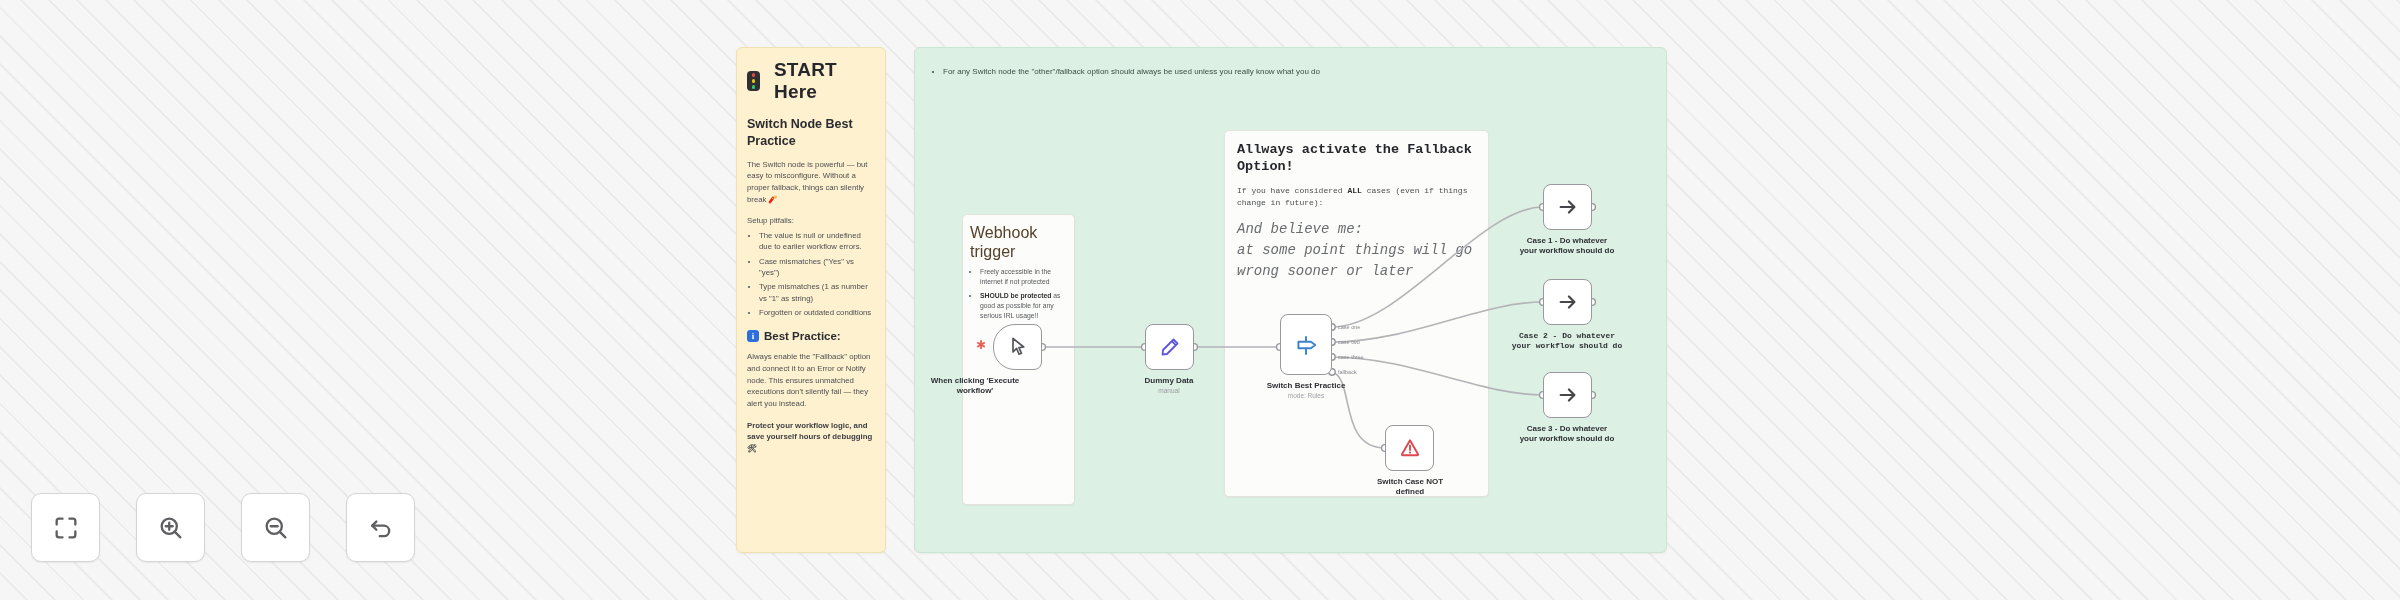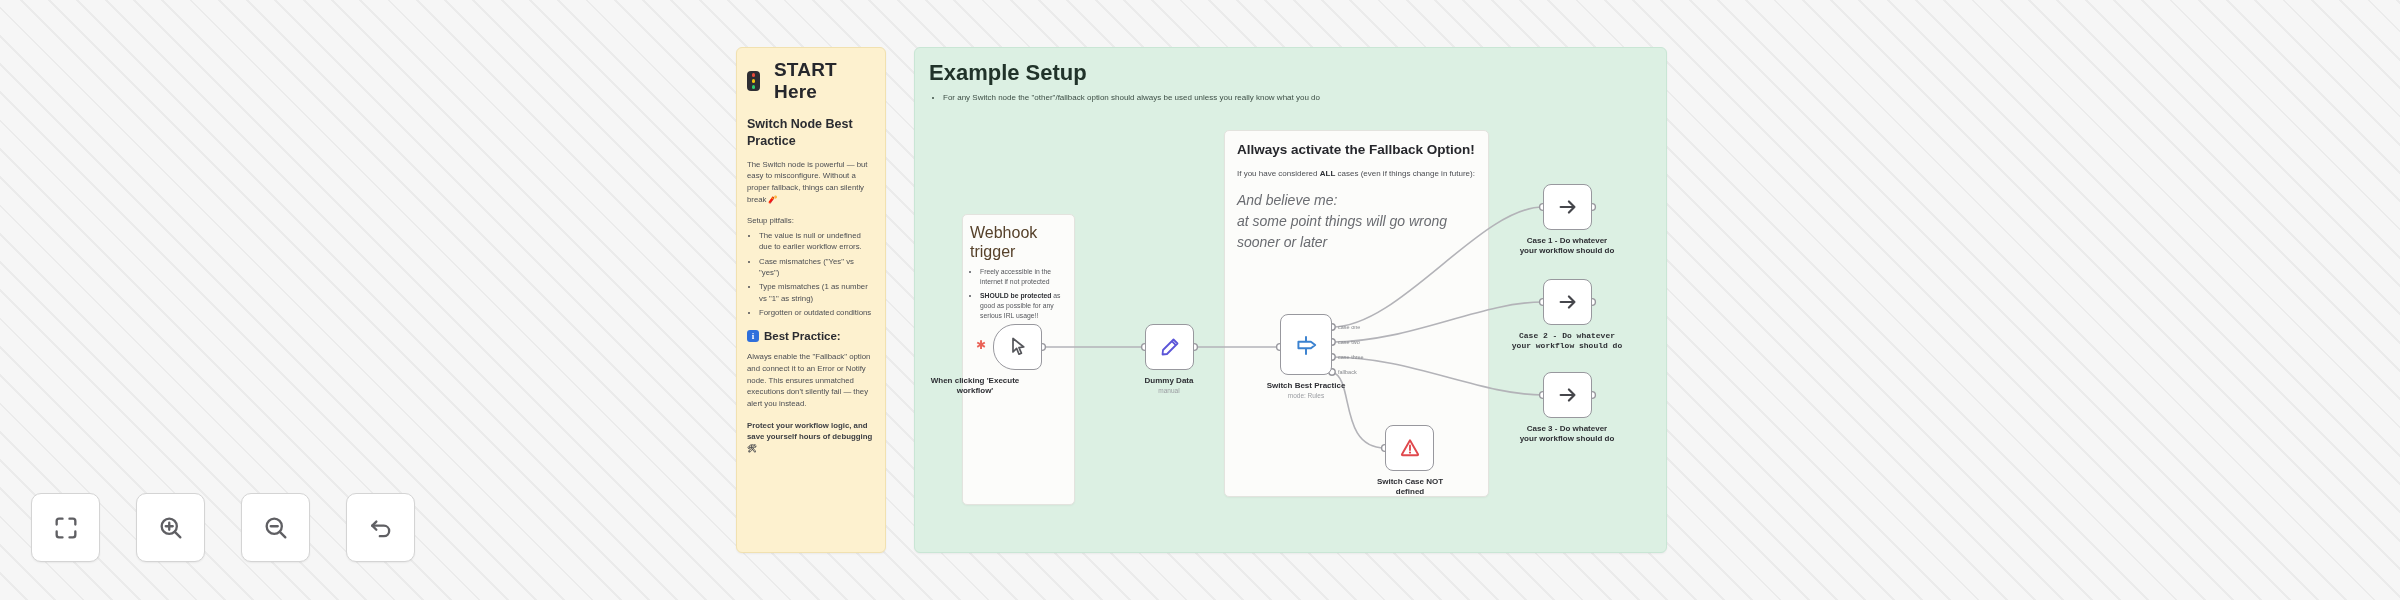--- a/index.html
+++ b/index.html
@@ -5,21 +5,21 @@
   html,body{margin:0;padding:0;}
   body{font-family:"Liberation Sans","DejaVu Sans",sans-serif;background:#e9e9e9;}
   #stage{position:relative;width:2400px;height:600px;overflow:hidden;
     background:#f4f4f4;
     background-image:repeating-linear-gradient(45deg,#f6f6f6 0 18px,#ebebeb 18px 20px);}
   .sticky{position:absolute;border-radius:6px;box-shadow:0 1px 2px rgba(0,0,0,.05);}
   .sticky.yellow{left:736px;top:47px;width:150px;height:506px;background:#fdf1cf;border:1px solid #f1e1b0;padding:11px 10px;box-sizing:border-box;}
   .sticky.green{left:914px;top:47px;width:753px;height:506px;background:#dcf0e3;border:1px solid #c9e6d5;padding:12px 14px;box-sizing:border-box;}
   .subnote{position:absolute;background:#fcfcfa;border:1px solid #e3e3de;border-radius:5px;box-sizing:border-box;box-shadow:0 1px 2px rgba(0,0,0,.04);}
   .subnote.webhook{left:962px;top:214px;width:113px;height:291px;padding:8px 7px;}
-  .subnote.fallback{left:1224px;top:130px;width:265px;height:367px;padding:11px 12px;}
+  .subnote.fallback{left:1224px;top:130px;width:265px;height:367px;padding:11px 12px;font-family:Liberation Mono, monospace;}
 
   
   .y-head{display:flex;align-items:center;gap:14px;}
   .y-title{font-size:19px;font-weight:800;color:#26272c;letter-spacing:.2px;}
   .traffic{width:13px;height:20px;background:#2e2e33;border-radius:4px;display:flex;flex-direction:column;align-items:center;justify-content:space-evenly;flex:0 0 auto;}
   .traffic i{width:3.6px;height:3.6px;border-radius:50%;display:block;}
   .y-h2{font-size:12.5px;font-weight:700;color:#2b2c31;line-height:1.35;margin-top:13px;}
   .y-p{font-size:7.8px;color:#4c4e53;line-height:1.5;margin-top:9px;}
   .y-ul{margin:4px 0 0 0;padding-left:12px;}
   .y-ul li{font-size:7.8px;color:#4c4e53;line-height:1.45;margin-top:3px;}
@@ -92,21 +92,20 @@
     </ul>
     <div class="bp-head">
       <span class="bp-ico">i</span>
       <span class="bp-title">Best Practice:</span>
     </div>
     <div class="y-p">Always enable the "Fallback" option and connect it to an Error or Notify node. This ensures unmatched executions don't silently fail — they alert you instead.</div>
     <div class="y-foot">Protect your workflow logic, and save yourself hours of debugging 🛠</div>
   </div>
 
   <div class="sticky green">
-    <div class="g-title">Example Setup</div>
     <ul class="g-ul">
       <li>For any Switch node the "other"/fallback option should always be used unless you really know what you do</li>
     </ul>
   </div>
 
   <div class="subnote webhook">
     <div class="wn-title">Webhook trigger</div>
     <ul class="wn-ul">
       <li>Freely accessible in the internet if not protected</li>
       <li><b class="inl">SHOULD be protected</b><span> as good as possible for any serious IRL usage!!</span></li>

